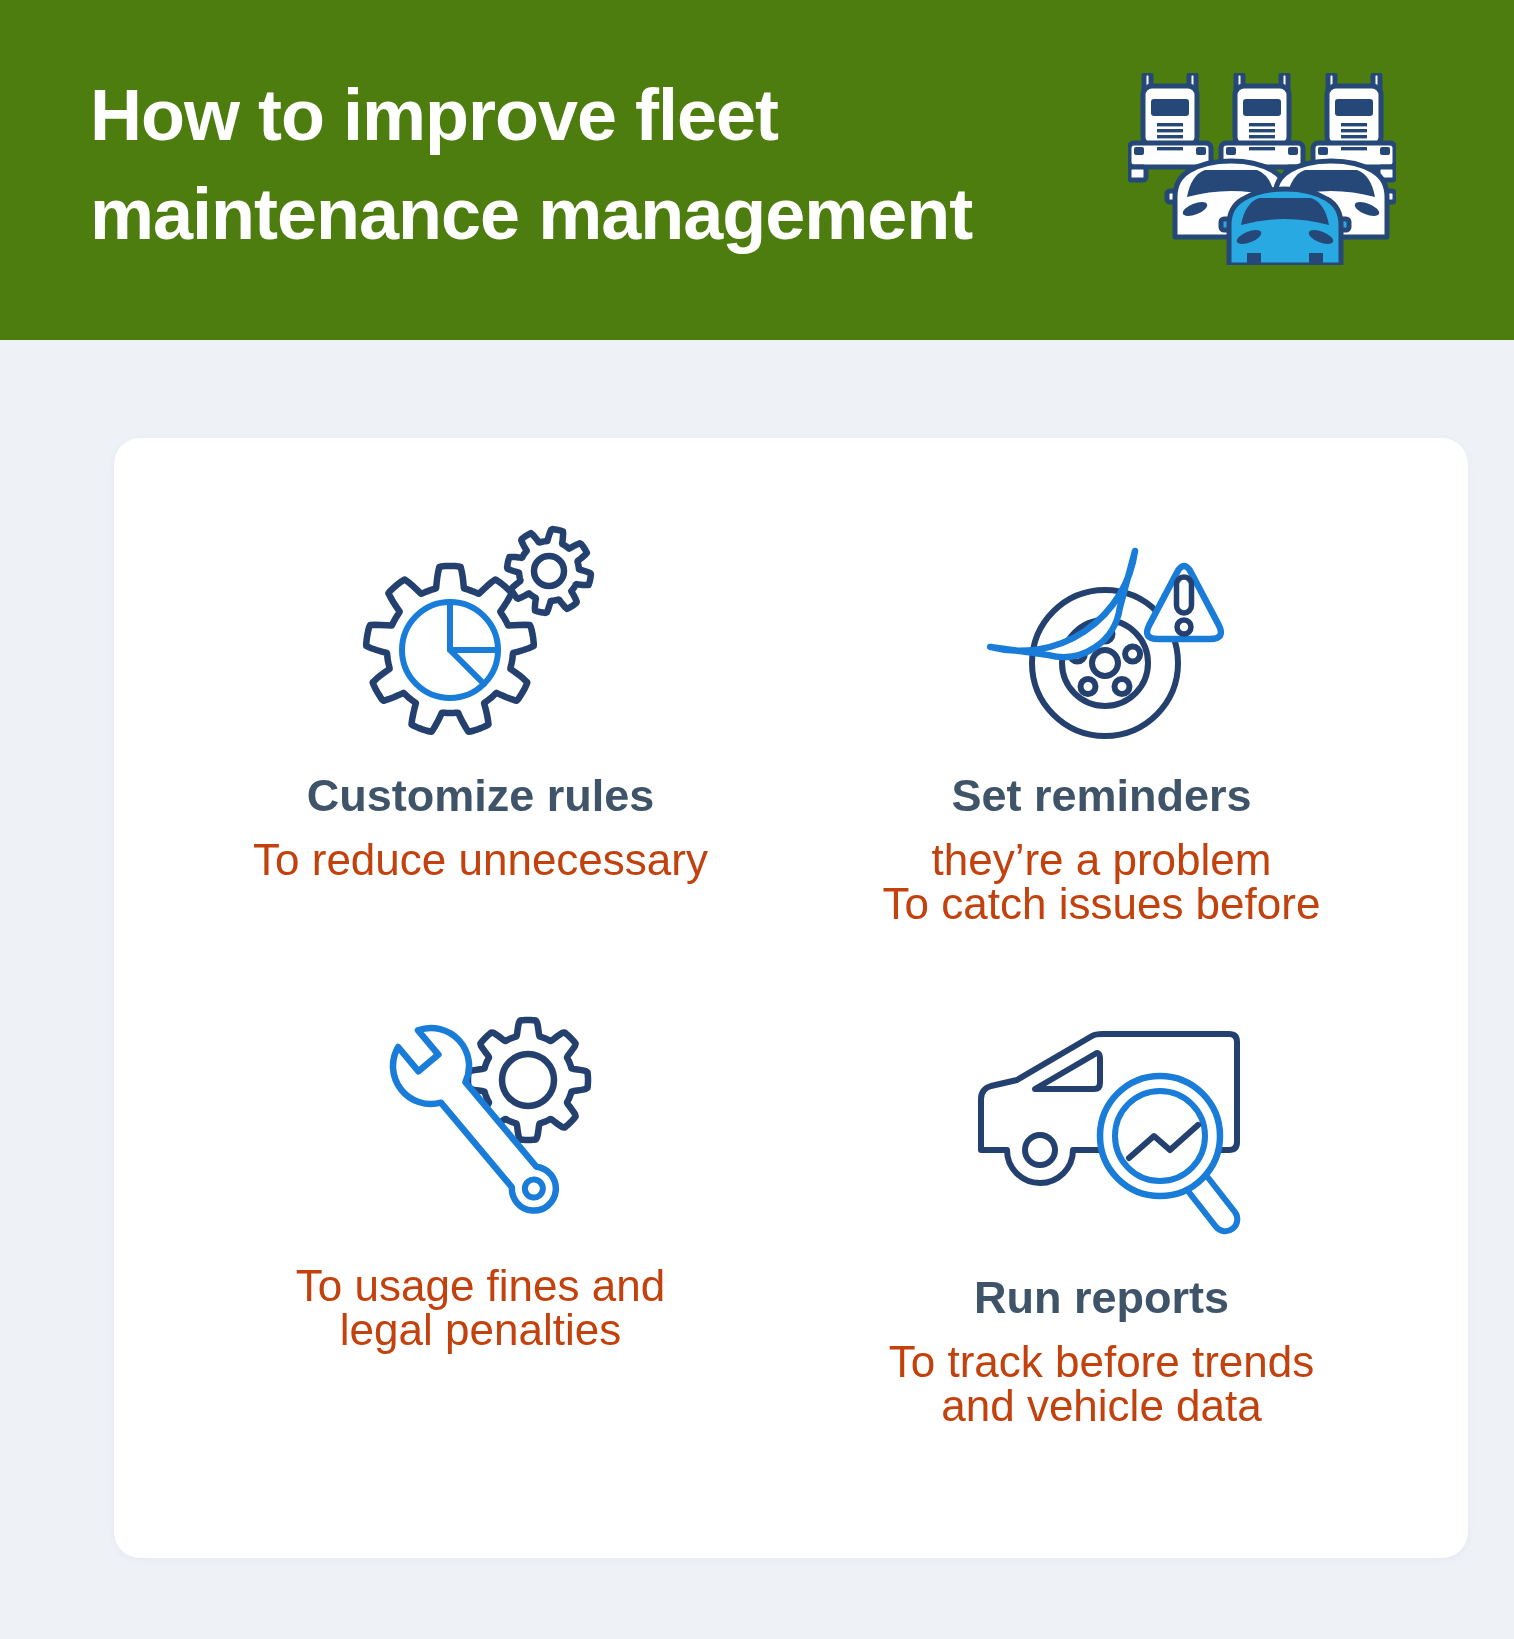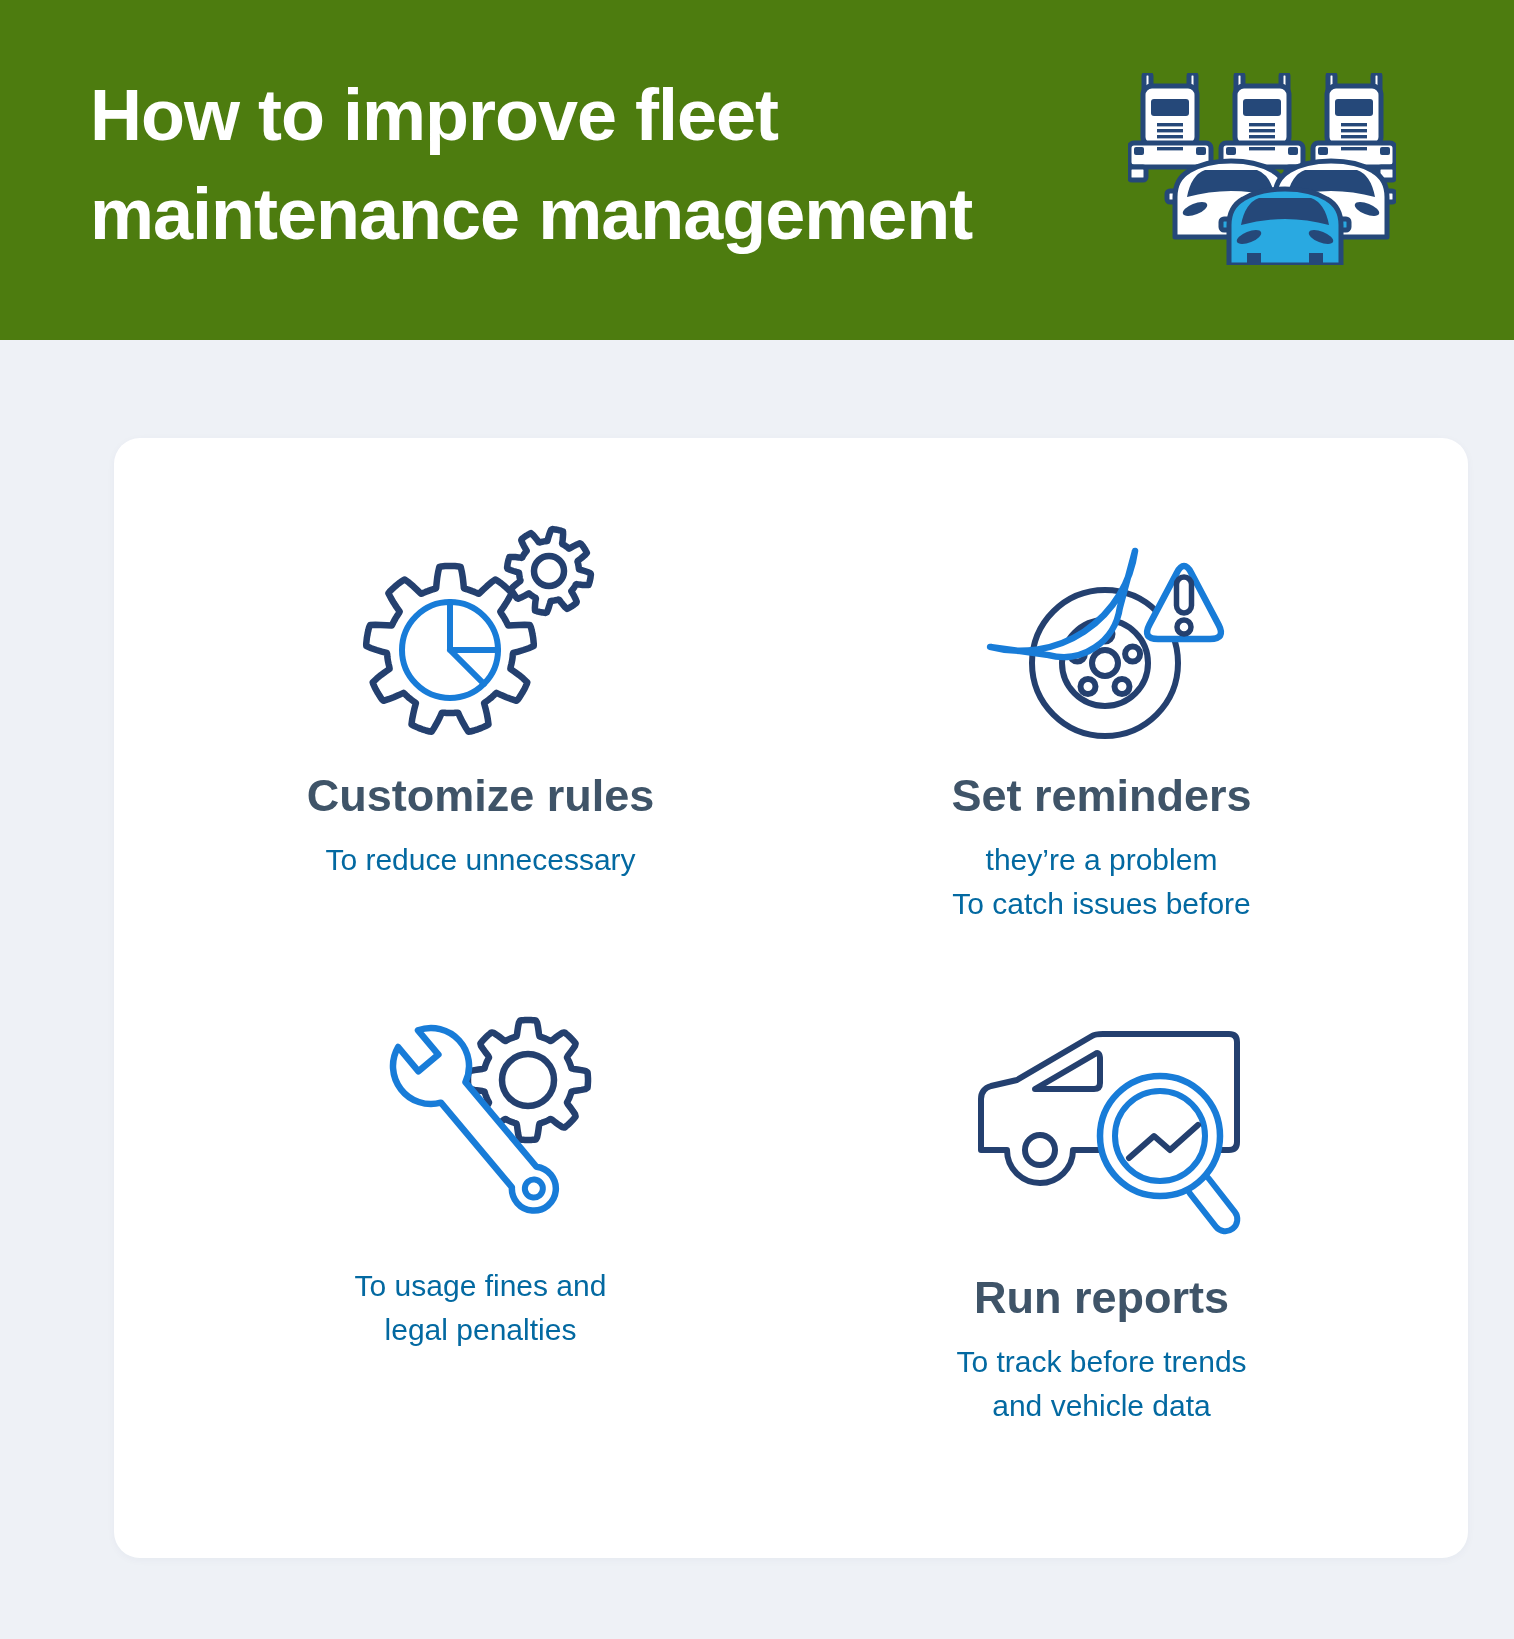--- a/index.html
+++ b/index.html
@@ -36,21 +36,21 @@
   .iconbox{
     height:250px;display:flex;align-items:center;justify-content:center;
     flex:0 0 auto;
   }
   .feature h2{
     margin:24px 0 0 0;
     font-size:45px;font-weight:700;color:#3f5468;line-height:1.15;
   }
   .feature p{
     margin:16px 0 0 0;
-    font-size:30px;font-weight:400;color:#0369a1;line-height:44px;
+    font-size:44px;font-weight:400;color:#c2410c;line-height:44px;
   }
   .feature p span{display:block;}
   svg{display:block;}
 </style>
 </head>
 <body>
 
 <div class="header">
   <h1 class="title">
     <span>How to improve fleet</span>

